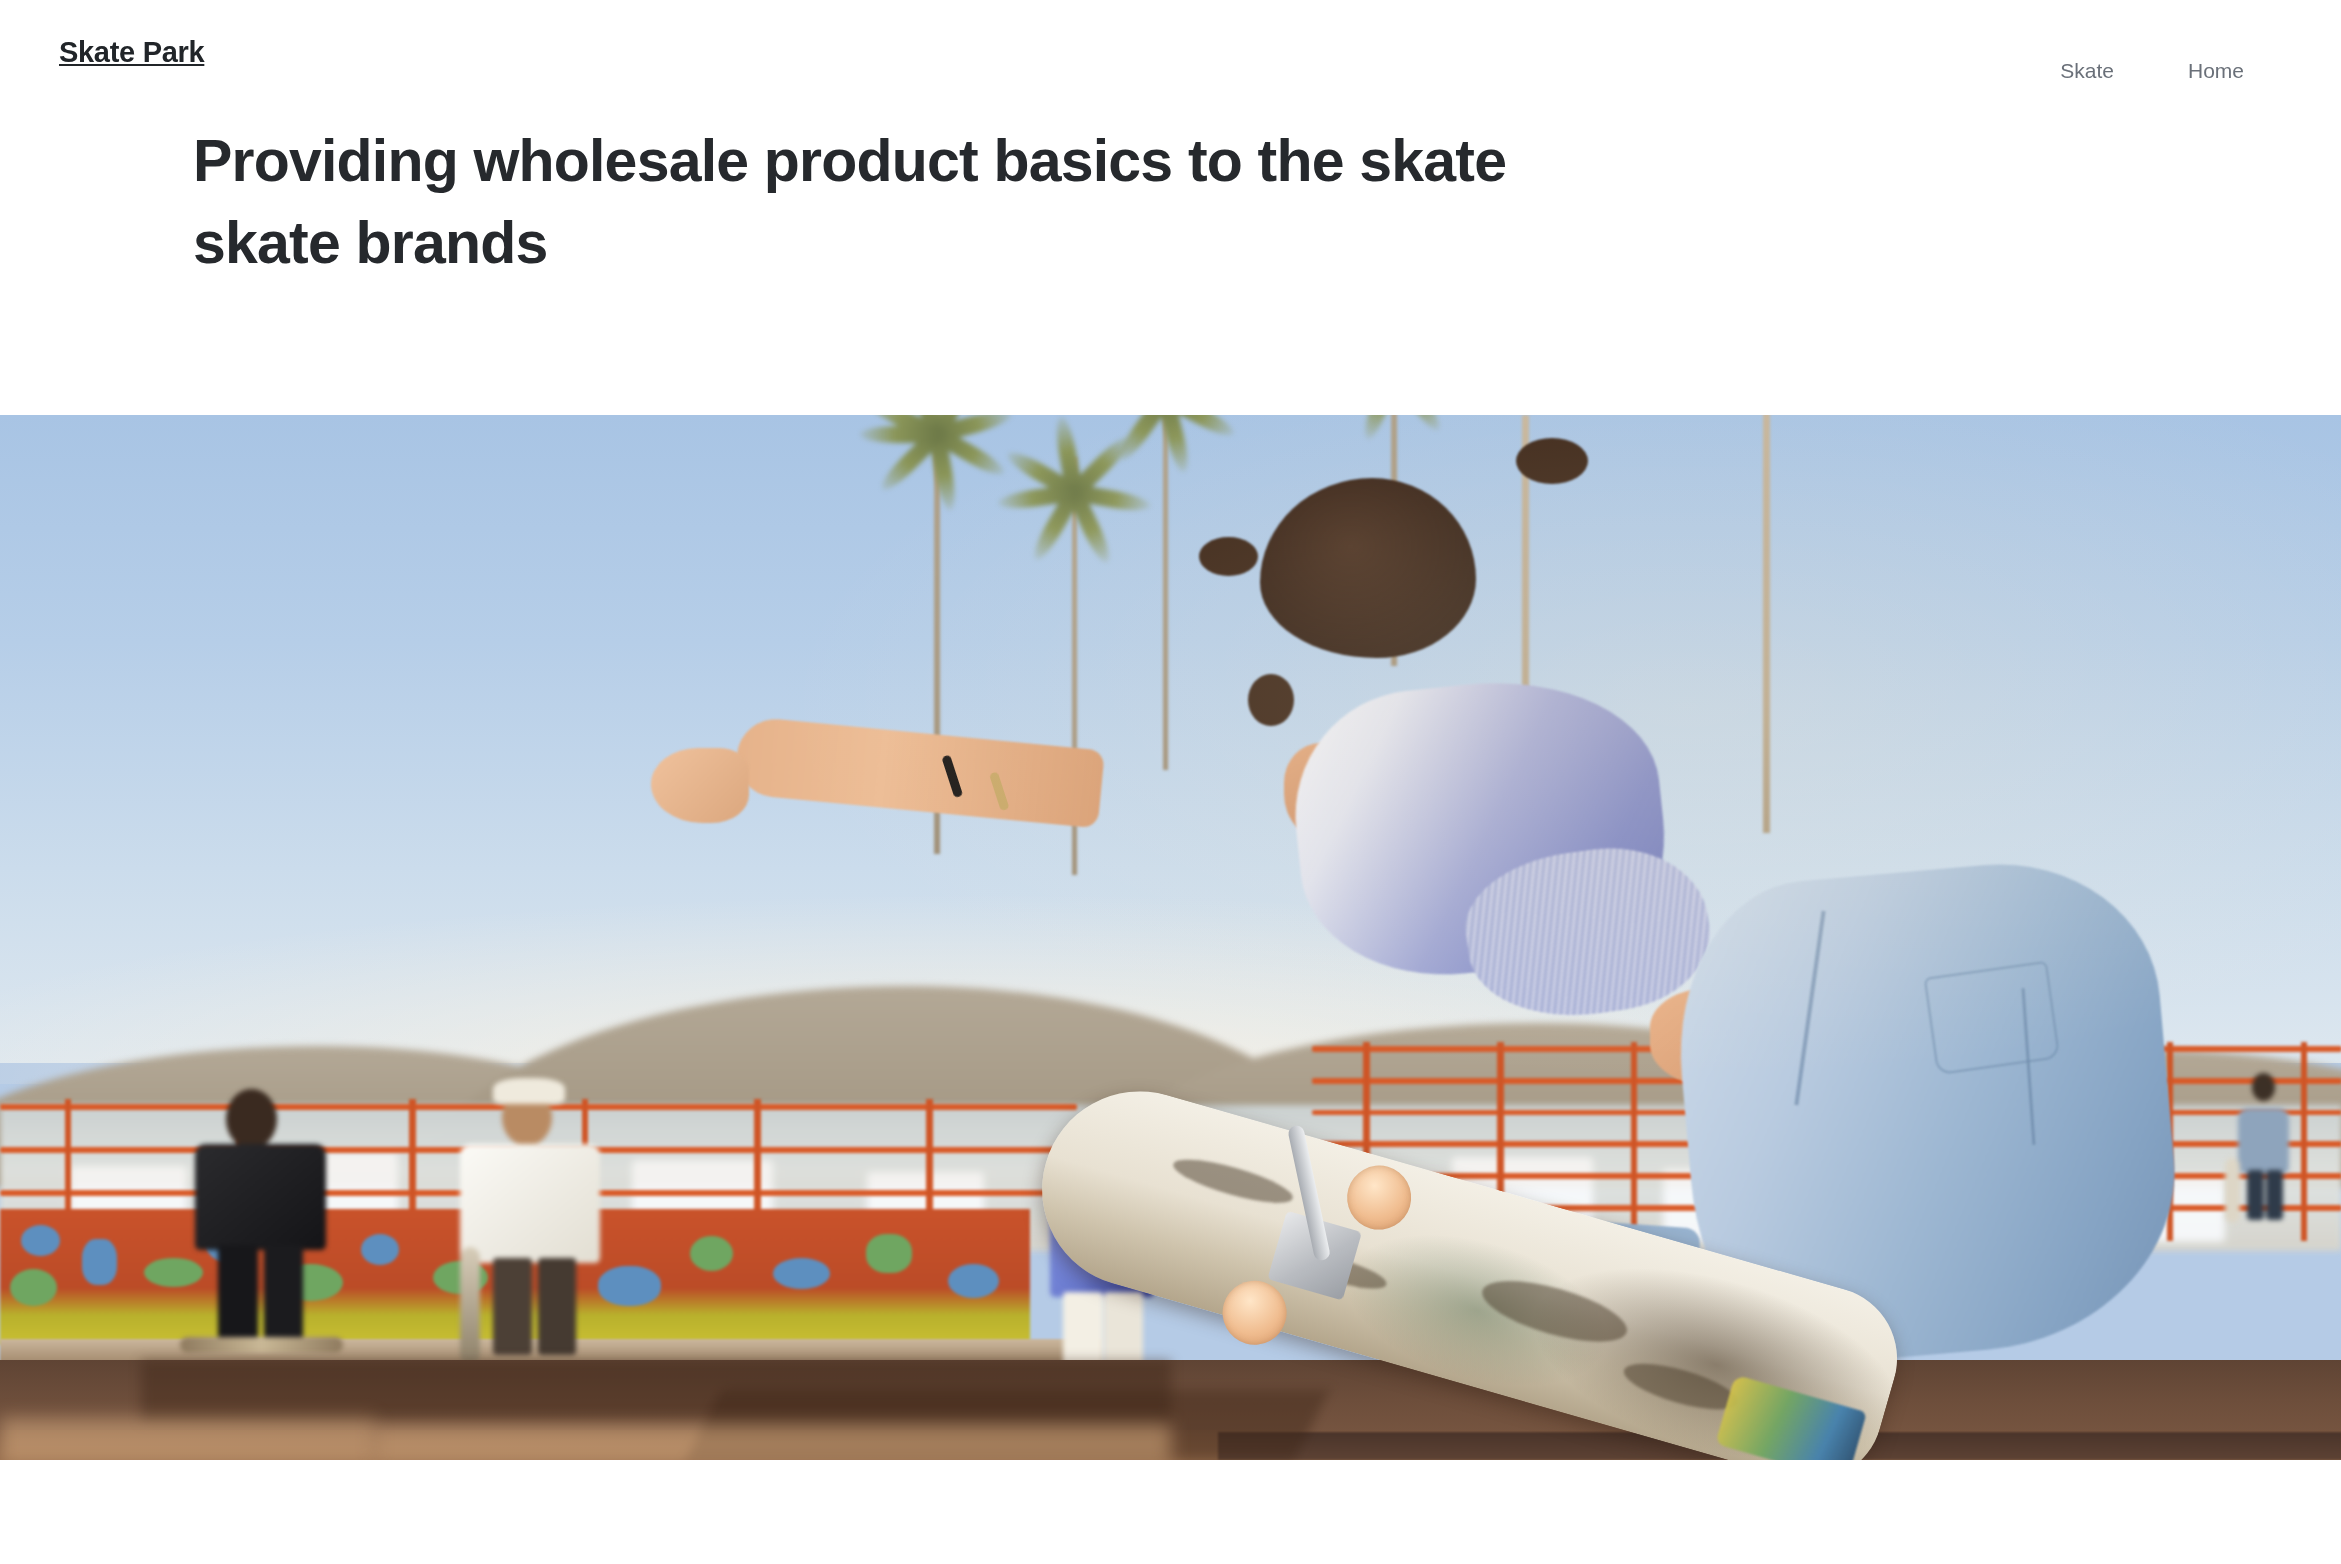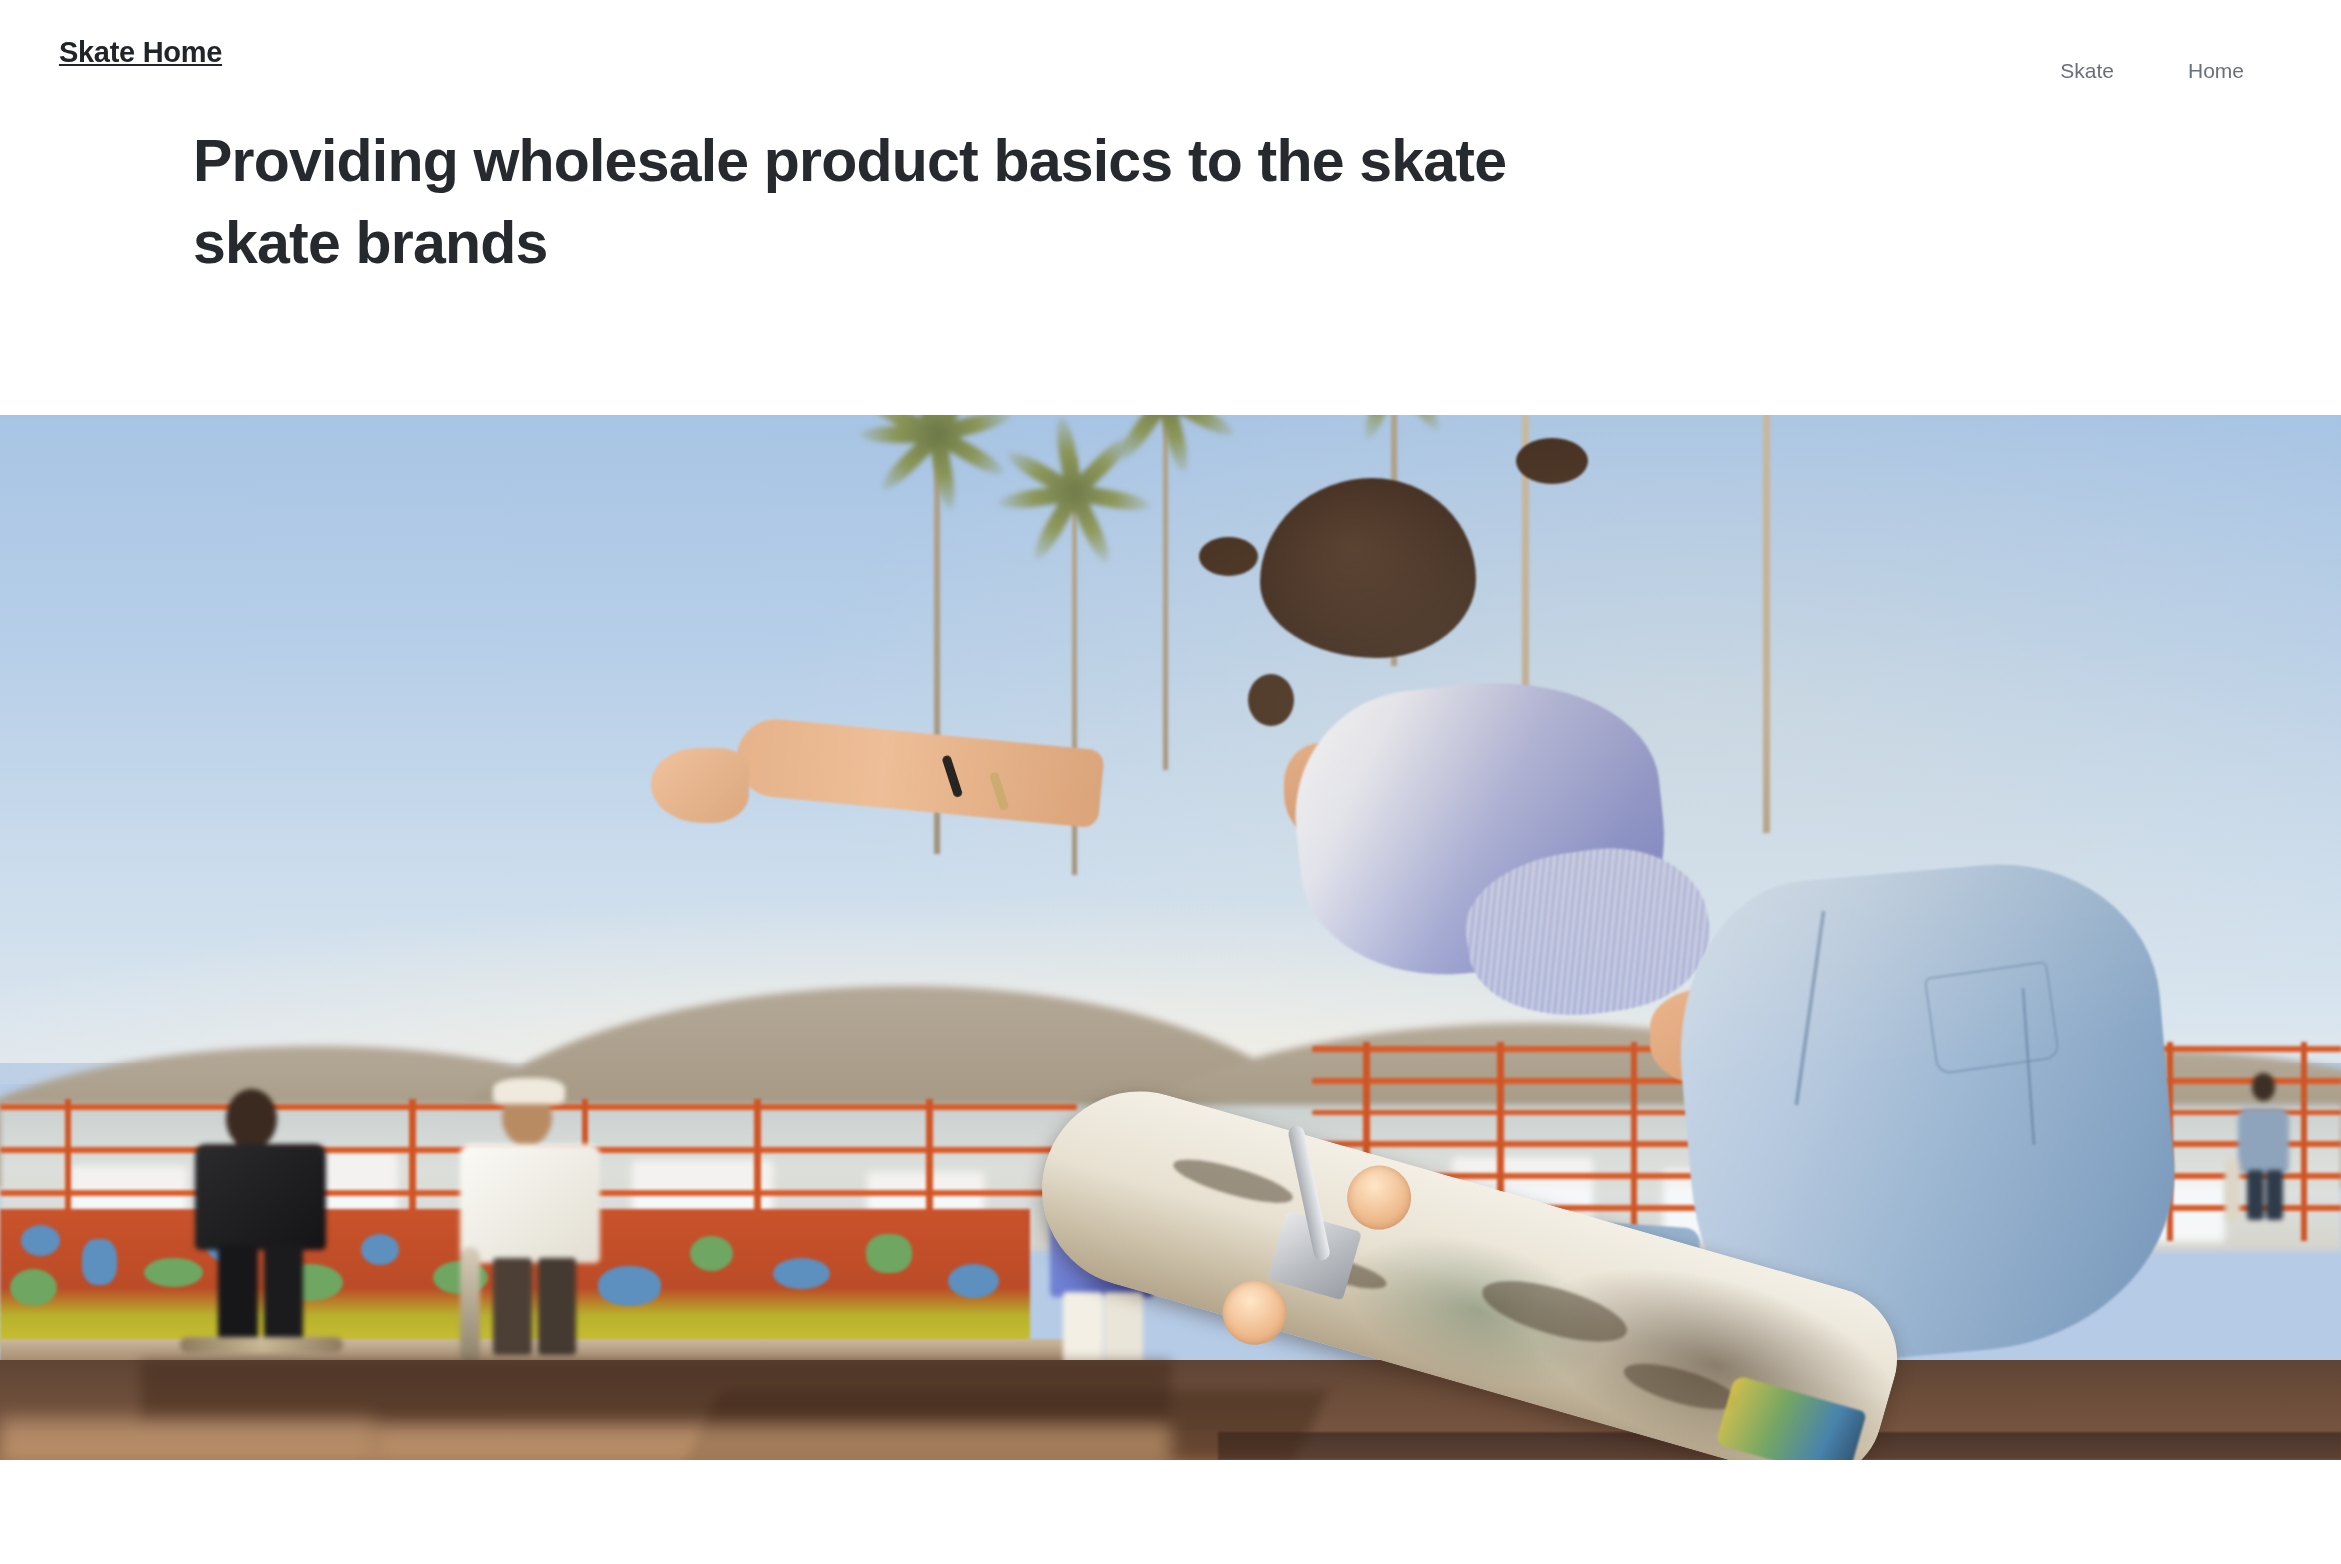--- a/index.html
+++ b/index.html
@@ -397,21 +397,21 @@
     font-weight:700;
     color:#26292d;
     line-height:1;
     white-space:nowrap;
   }
 </style>
 </head>
 <body>
 
 <header class="site-header">
-  <a class="logo" href="#">Skate Home</a>
+  <a class="logo" href="#">Skate Park</a>
   <nav class="nav">
     <a class="nav-link" href="#">Skate</a>
     <a class="nav-link" href="#">Home</a>
   </nav>
 </header>
 
 <section class="headline-wrap">
   <h1 class="headline">Providing wholesale product basics to the skate skate brands</h1>
 </section>
 

